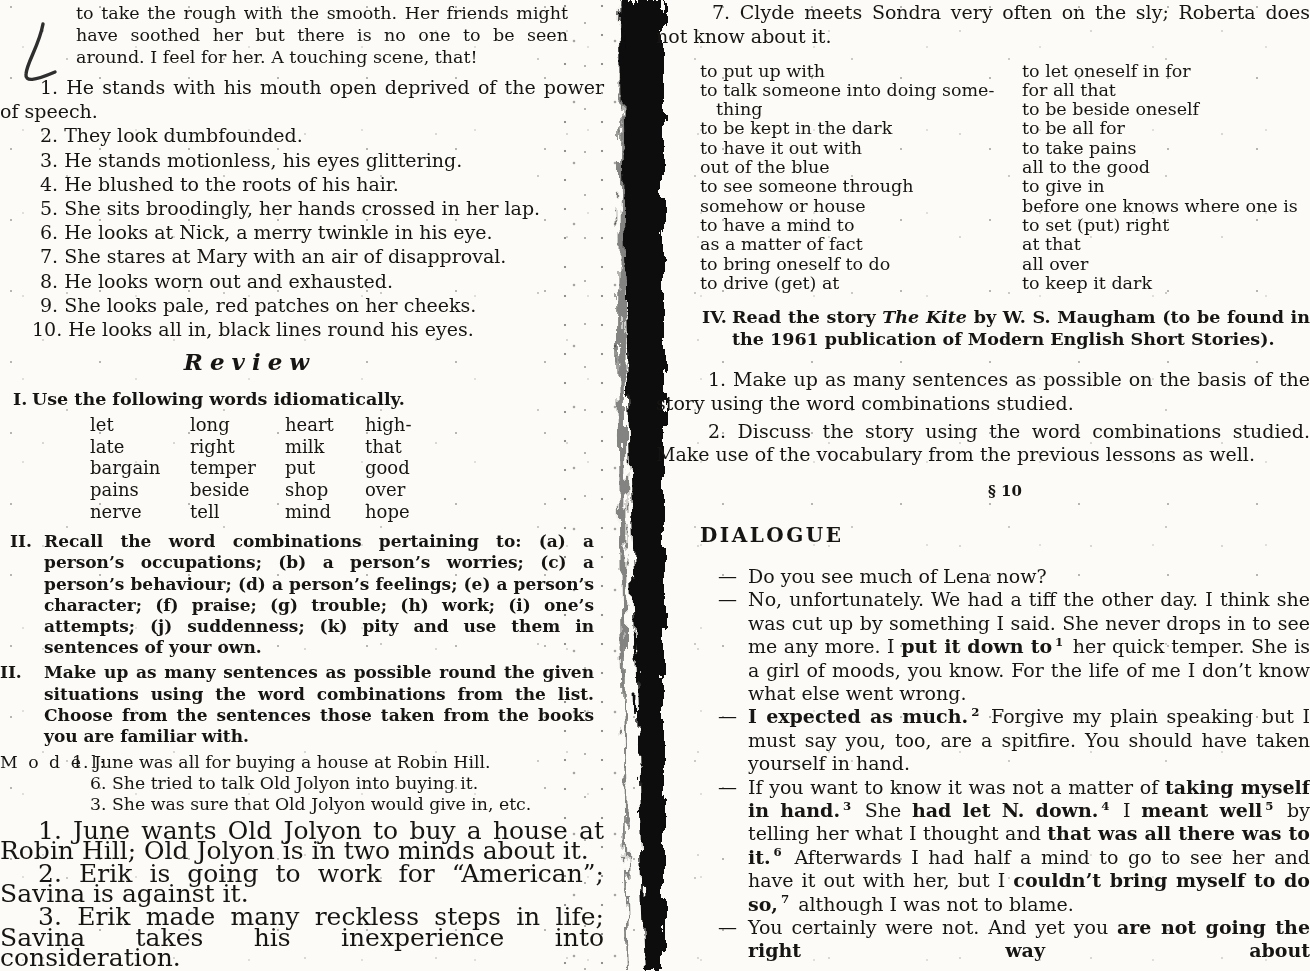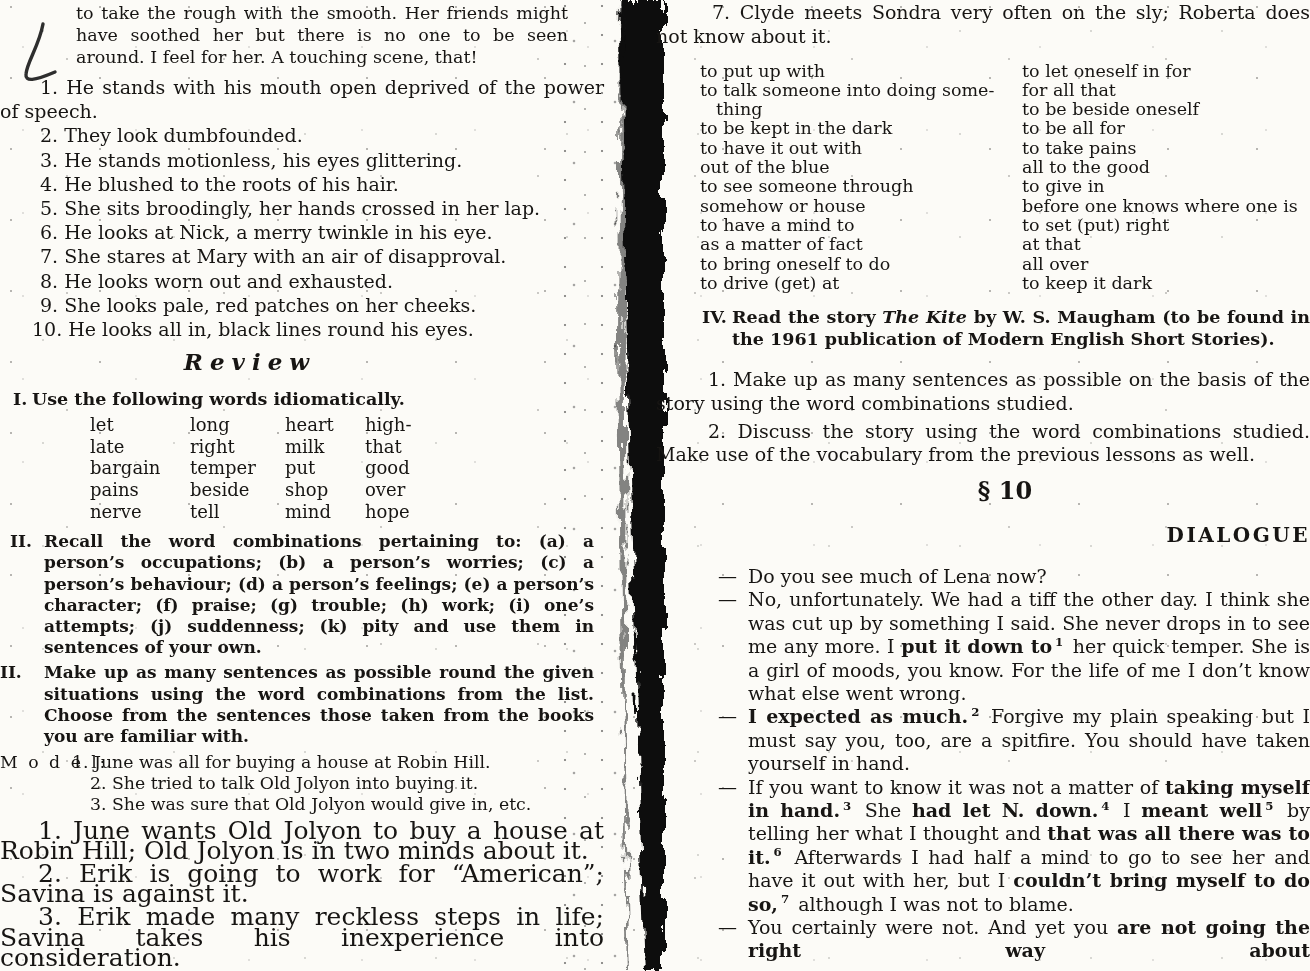--- a/index.html
+++ b/index.html
@@ -63,22 +63,22 @@
   .combos{display:flex;margin-top:13px;font-size:17.5px;line-height:19.3px;}
   .combos .col1{width:322px;margin-left:44px;}
   .combos .col2{width:288px;}
   .combos p{margin:0;padding-left:16px;text-indent:-16px;}
   .sec4{position:relative;margin-top:14px;padding-left:76px;font-weight:bold;
         font-size:17.5px;line-height:21.8px;}
   .sec4 .seclbl{position:absolute;left:46px;}
   .tasks p{margin:5px 0 0 0;text-indent:52px;font-size:19px;line-height:23.4px;}
   .tasks p:first-child{margin-top:8px;}
   .section-number{margin:12px 0 0 44px;width:610px;text-align:center;font-weight:bold;
-                  font-size:24px;line-height:24px;}
-  .dialogue-title{margin:20px 0 0 44px;width:610px;text-align:right;font-weight:bold;
+                  font-size:15px;line-height:24px;}
+  .dialogue-title{margin:20px 0 0 44px;width:610px;text-align:left;font-weight:bold;
                   font-size:20px;letter-spacing:2.5px;line-height:24px;}
   .dialogue{margin-top:18px;}
   .dline{position:relative;margin:0 0 0 92px;width:562px;box-sizing:border-box;
          font-size:19px;line-height:23.4px;text-align:justify;}
   .dline .dash{position:absolute;left:-30px;top:0;}
   .dline.cont{text-align-last:justify;}
 
   .pen-mark{position:absolute;left:14px;top:14px;pointer-events:none;}
 </style>
 </head>
@@ -127,21 +127,21 @@
   </div>
 
   <p class="secpara sec2 j"><span class="seclbl">II.</span><span>Recall the word combinations pertaining to: (a) a person’s occu­pations; (b) a person’s worries; (c) a person’s behaviour; (d) a person’s feelings; (e) a person’s character; (f) praise; (g) tro­uble; (h) work; (i) one’s attempts; (j) suddenness; (k) pity and use them in sentences of your own.</span></p>
 
   <p class="secpara sec3 j"><span class="seclbl">III.</span><span>Make up as many sentences as possible round the given situa­tions using the word combinations from the list. Choose from the sentences those taken from the books you are familiar with.</span></p>
 
   <div class="model">
     <span class="model-label">M o d e l:</span>
     <div class="model-lines">
       <p>1. June was all for buying a house at Robin Hill.</p>
-      <p class="ind">2. She tried to talk Old Jolyon into buying it.</p>
+      <p class="ind">6. She tried to talk Old Jolyon into buying it.</p>
       <p class="ind">3. She was sure that Old Jolyon would give in, etc.</p>
     </div>
   </div>
 
   <div class="situations">
     <p class="j">1. June wants Old Jolyon to buy a house at Robin Hill; Old Jolyon is in two minds about it.</p>
     <p class="j">2. Erik is going to work for “American”; Savina is against it.</p>
     <p class="j">3. Erik made many reckless steps in life; Savina takes his inexperience into consideration.</p>
     <p class="j">4. Erik said insolent words about Hugo; Savina was offended.</p>
 

